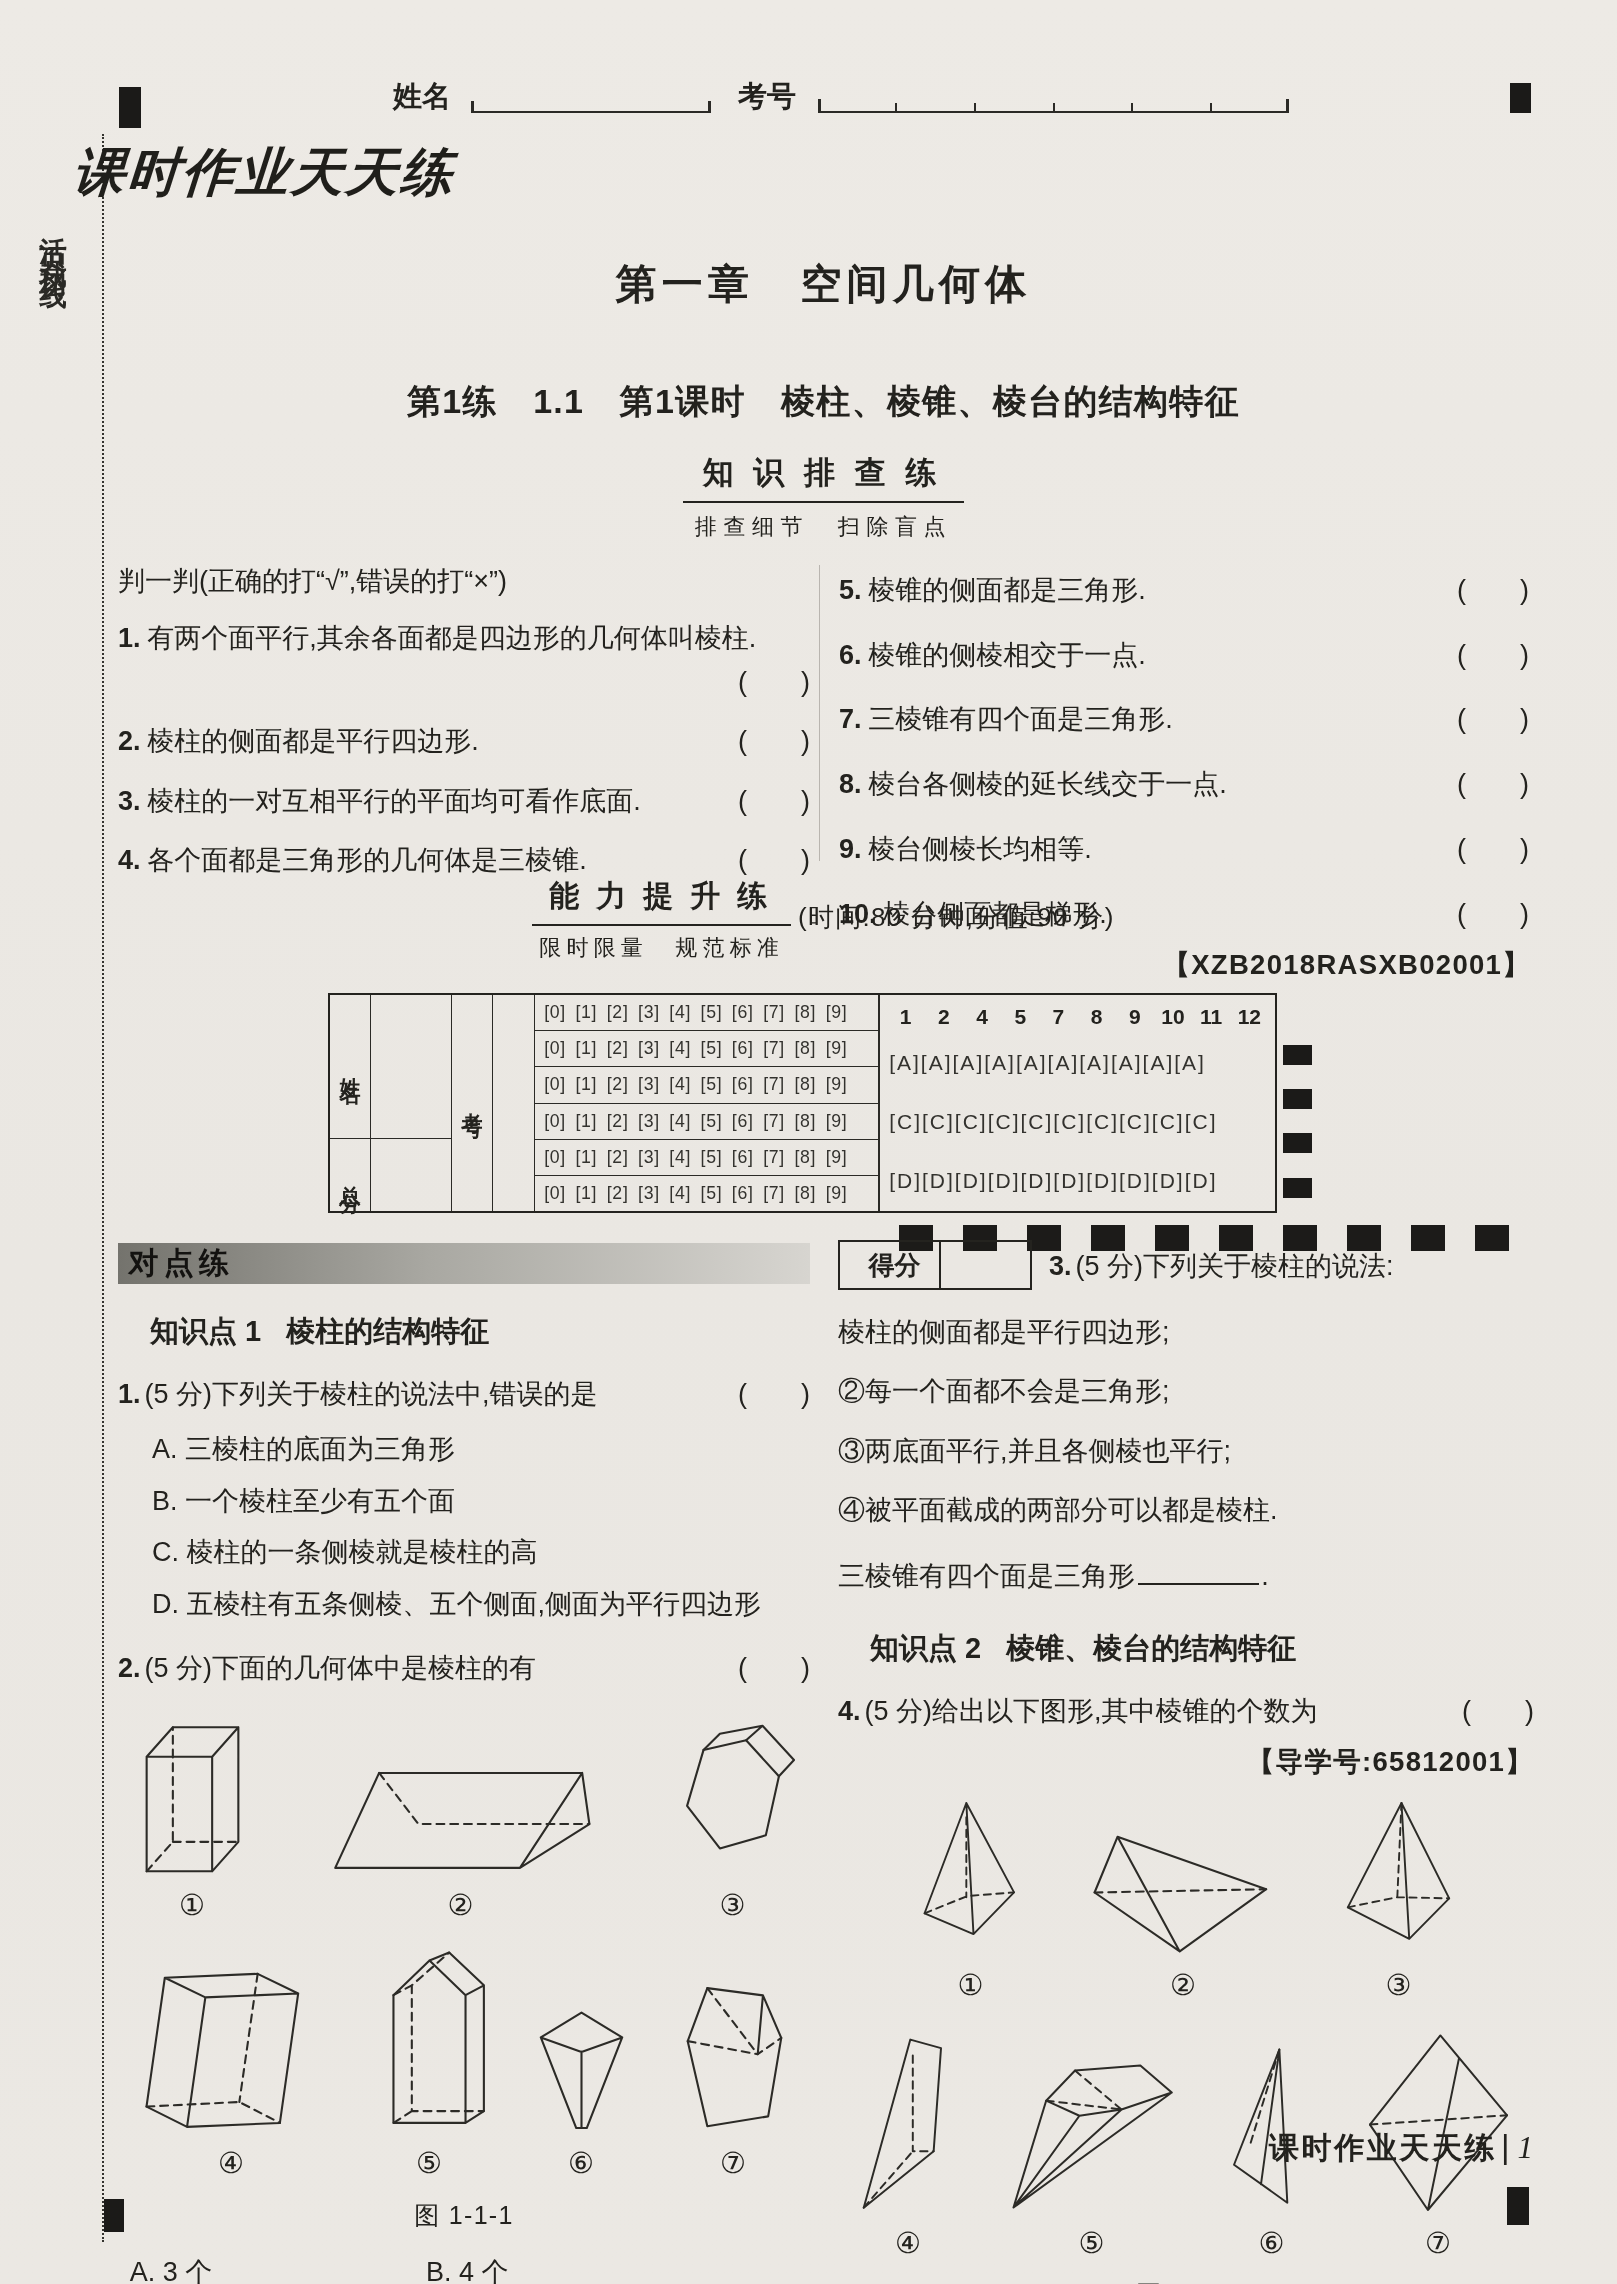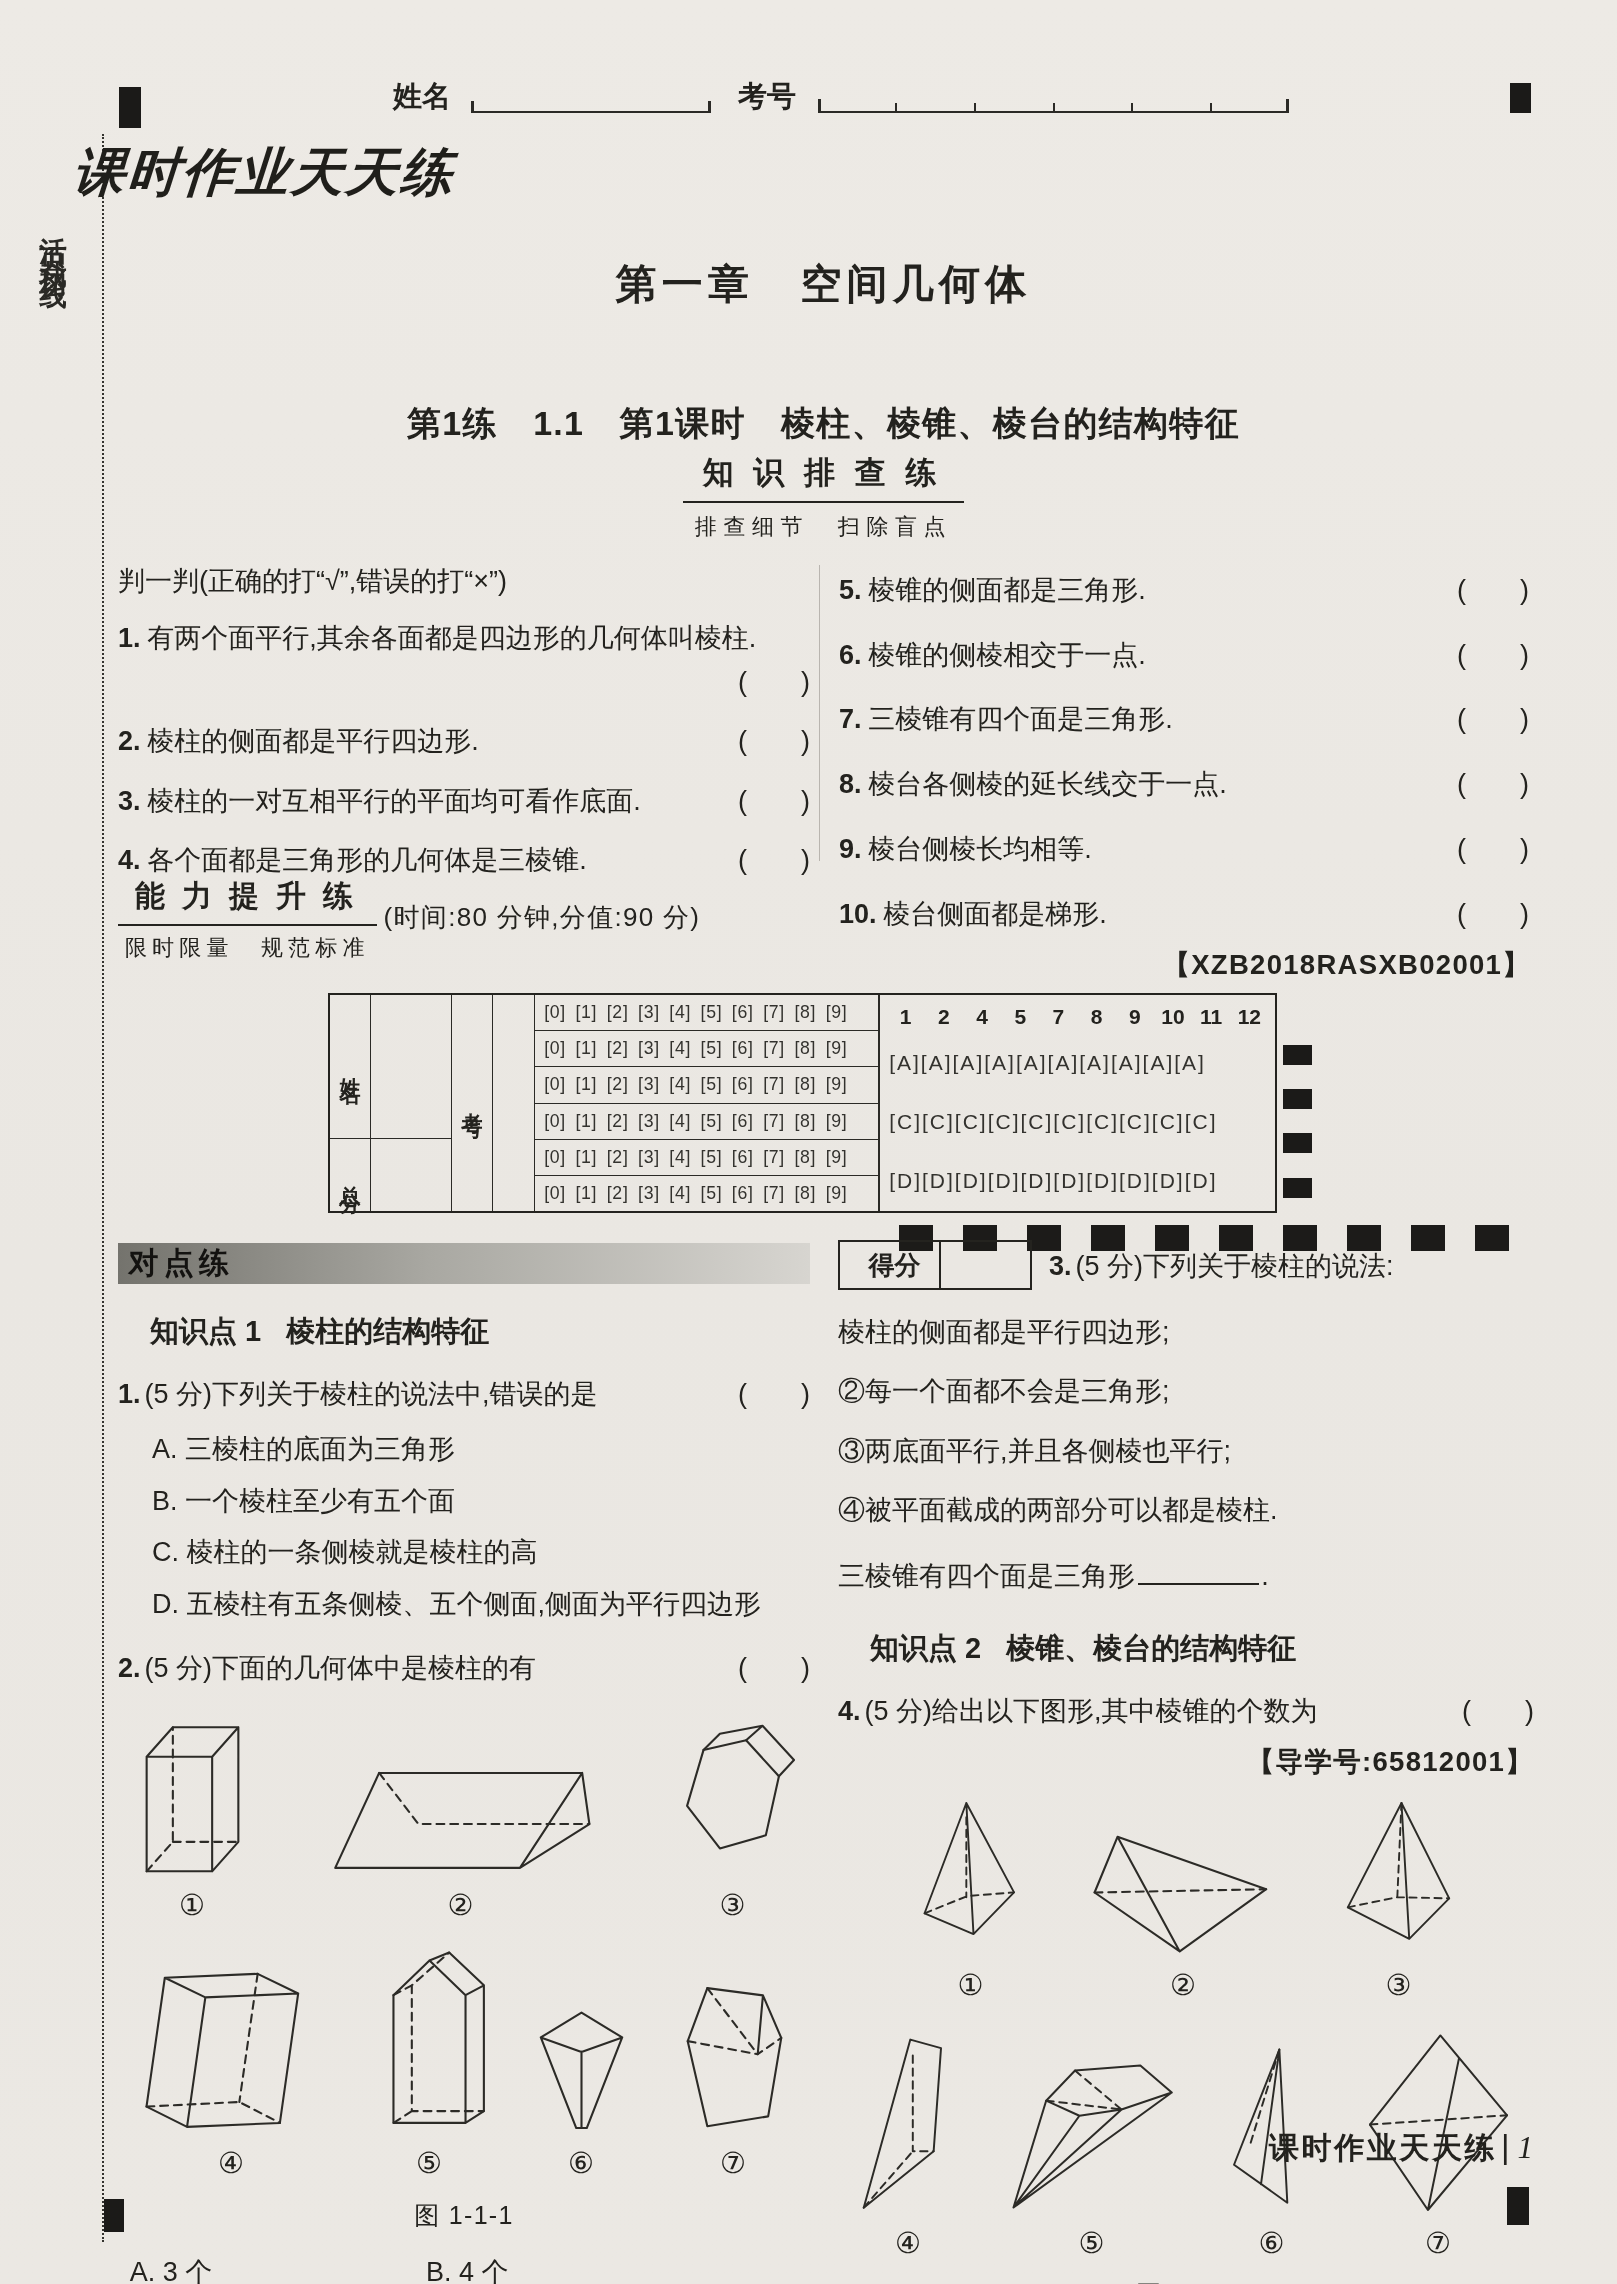--- a/index.html
+++ b/index.html
@@ -38,38 +38,38 @@
   .exam-line .tick { position:absolute; bottom:0; width:2px; height:8.5px; background:#2b2a26; }
 
   .logo {
     left:73px; top:138px;
     font-size:52px; font-weight:800; font-style:italic;
     letter-spacing:2.6px; transform:skewX(-4deg);
     color:#201f1b;
   }
 
   .chapter { left:118px; top:257px; width:1411px; text-align:center; font-size:41px; font-weight:800; letter-spacing:5.2px; }
-  .lesson  { left:118px; top:401px; width:1411px; text-align:center; font-size:34px; font-weight:800; letter-spacing:1.3px; }
+  .lesson  { left:118px; top:379px; width:1411px; text-align:center; font-size:34px; font-weight:800; letter-spacing:1.3px; }
 
   .sec-head { left:118px; top:452px; width:1411px; text-align:center; }
   .sec-title { display:inline-block; font-size:31px; font-weight:800; letter-spacing:19.7px; padding:0 7.9px 6.6px 19.7px; border-bottom:2.6px solid #24231f; }
   .sec-sub { font-size:22px; letter-spacing:6.6px; margin-top:9.2px; font-weight:500; }
 
   .quiz-cols { left:118px; top:561px; width:1411px; display:flex; gap:29px; }
   .qcol-left { width:692px; }
   .qcol-right { flex:1; padding-top:7.9px; }
   .instruction { font-size:27px; line-height:1.5; }
   .tf-item { font-size:27px; line-height:1.62; margin-top:15.7px; overflow:hidden; }
   .tf-item .num { font-weight:800; margin-right:6.6px; }
   .tf-item .mark { float:right; white-space:pre; }
   .qcol-right .tf-item { margin-top:21px; }
   .qcol-right .tf-item:first-child { margin-top:0; }
   .colrule { left:819px; top:565px; width:1.3px; height:296px; background:#8f8b85; opacity:.55; }
 
-  .boost { left:118px; top:876px; width:1411px; display:flex; justify-content:flex-start; align-items:flex-start; gap:7px; }
+  .boost { left:118px; top:876px; width:1411px; display:flex; justify-content:center; align-items:flex-start; gap:7px; }
   .boost-main { text-align:center; }
   .boost-title { display:inline-block; font-size:30px; font-weight:800; letter-spacing:17px; padding:0 6.6px 6.6px 17px; border-bottom:2.6px solid #24231f; }
   .boost-sub { font-size:22px; letter-spacing:5.2px; margin-top:7.9px; }
   .boost-meta { font-size:26px; margin-top:23.6px; letter-spacing:1.3px; }
   .boost-code { top:947px; right:87px; font-size:27.5px; font-weight:700; letter-spacing:1.3px; }
 
   .sheet { left:328px; top:993px; width:949px; height:220px; border:2.6px solid #24231f; display:flex; }
   .s-col { border-right:1.6px solid #2b2a26; display:flex; flex-direction:column; }
   .s-label-col { width:41px; }
   .s-write-col { width:81px; }

